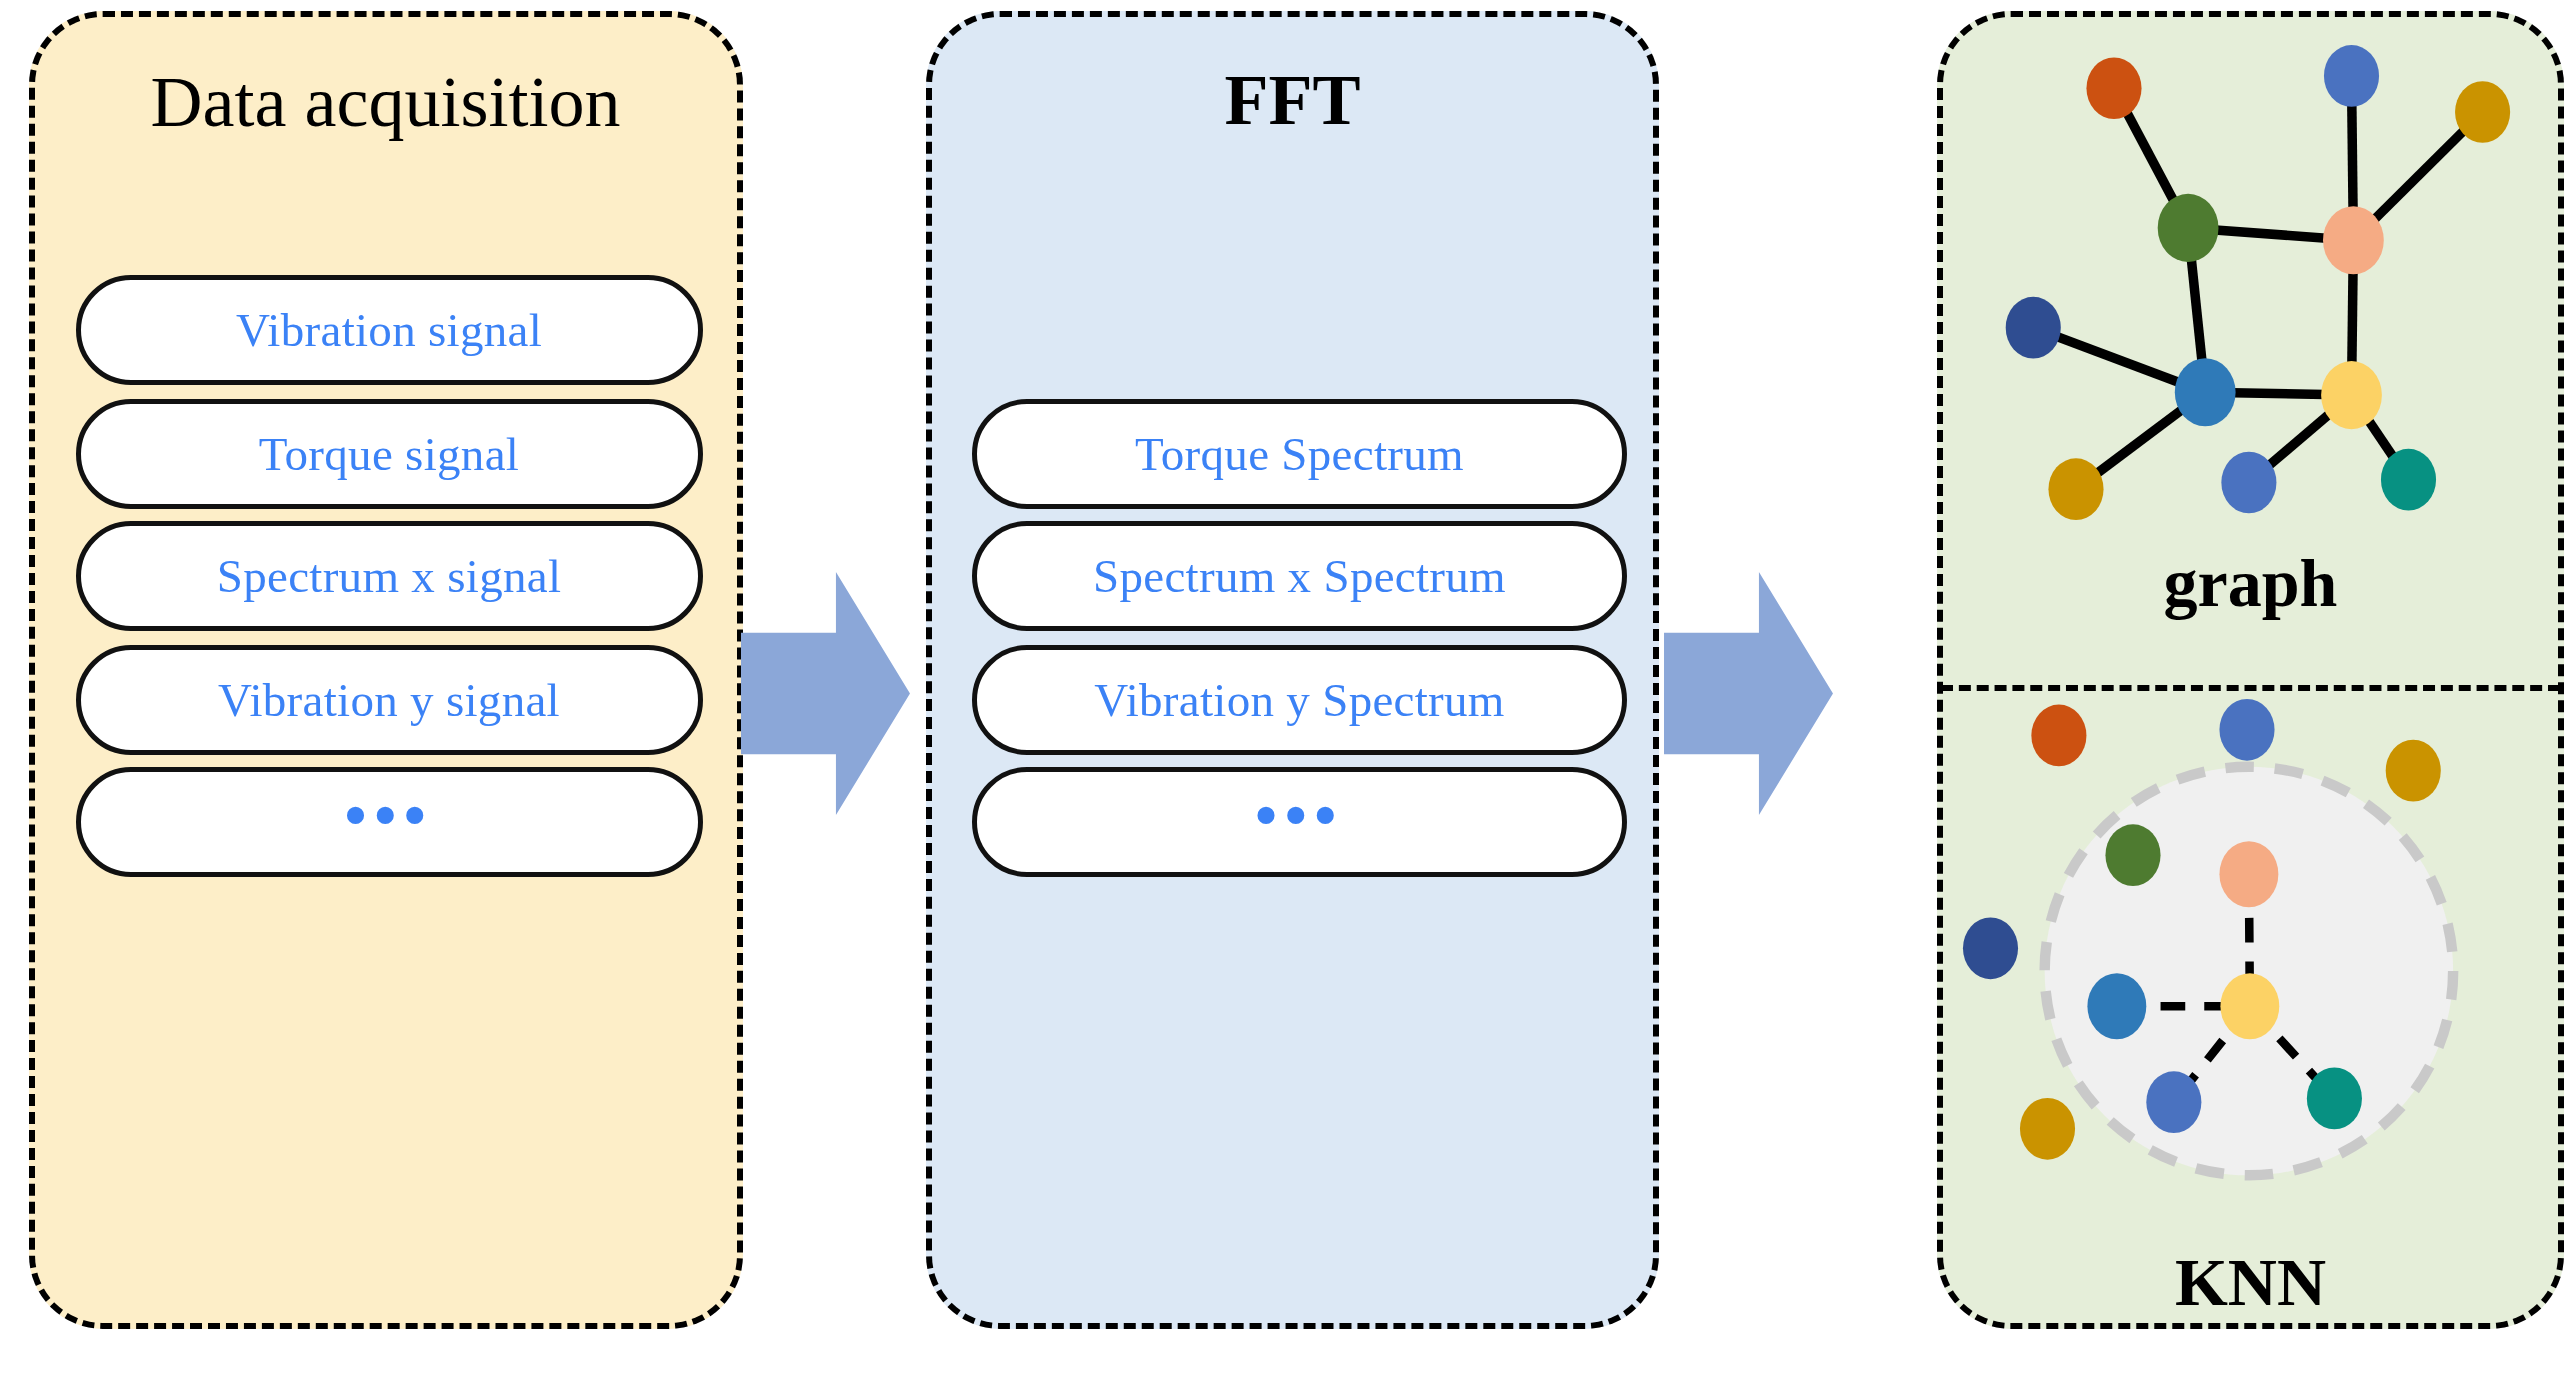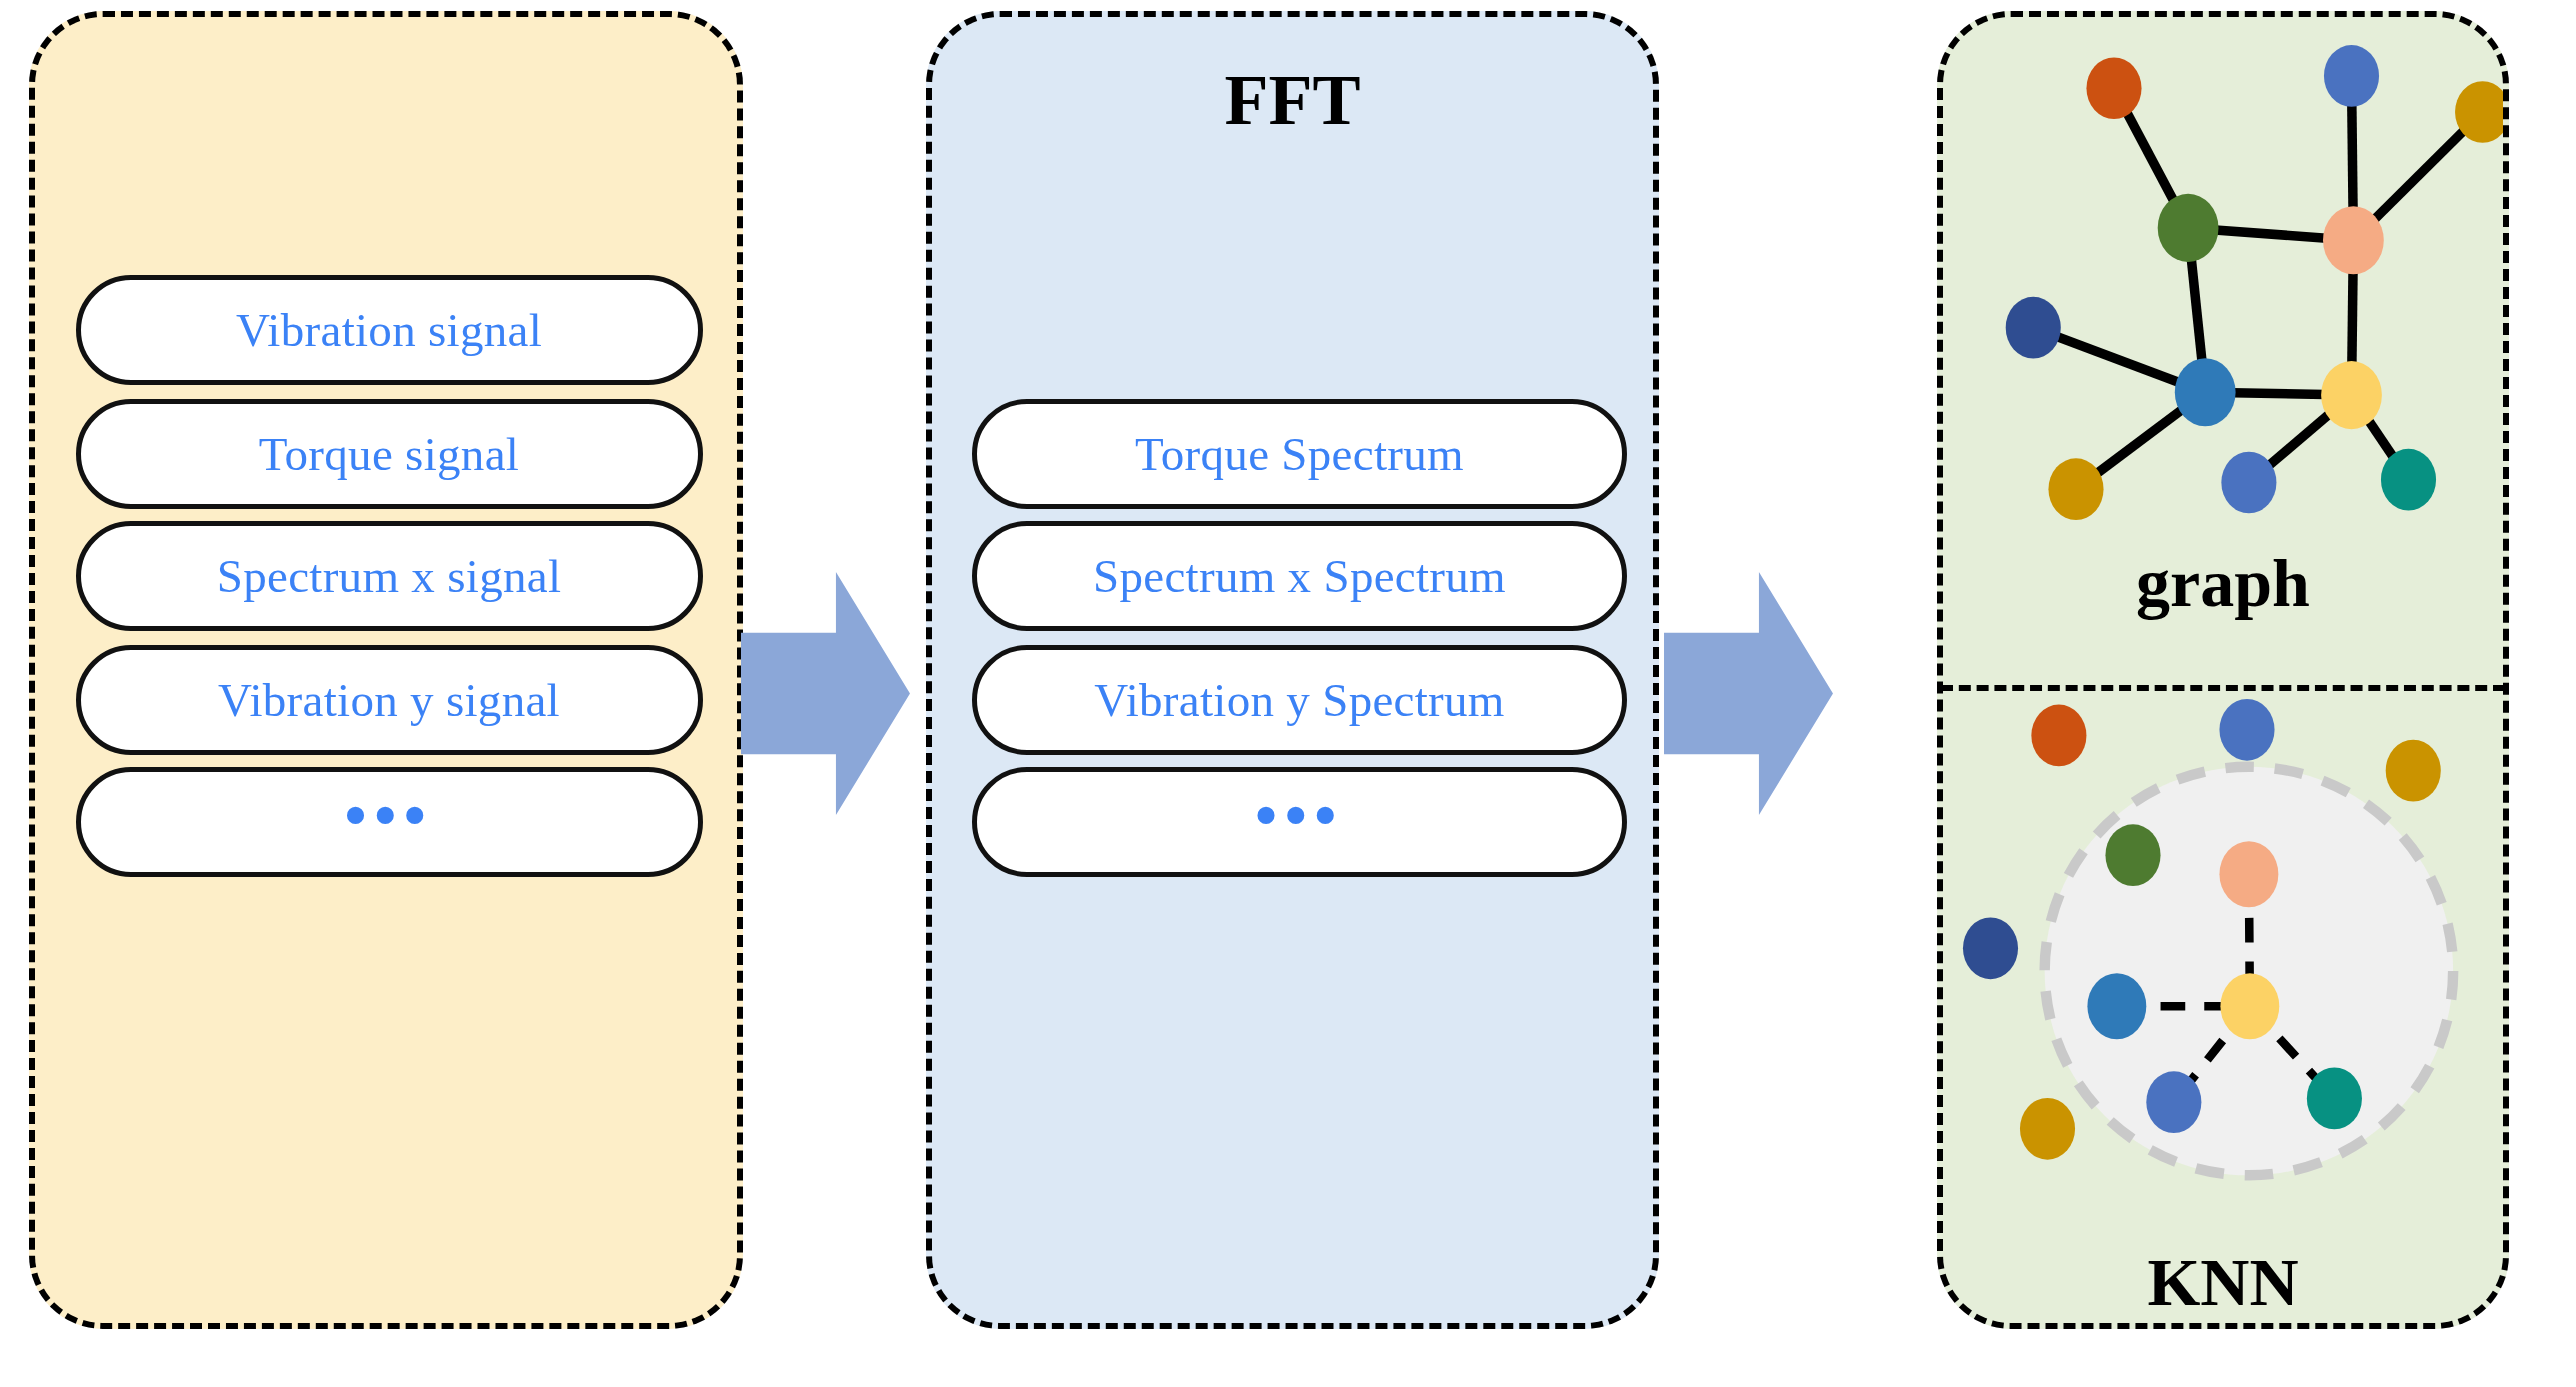--- a/index.html
+++ b/index.html
@@ -17,21 +17,21 @@
 
   
   .panel{
     position:absolute;
     border:6.6px dashed #000;
     border-radius:74px;
     box-sizing:border-box;
   }
   #panel-acq{ left:28.5px;  top:11.4px; width:714px; height:1318px; background:#fdeec8; }
   #panel-fft{ left:926px; top:11.4px; width:733px; height:1318px; background:#dce8f5; }
-  #panel-gk { left:1937px;top:11.4px; width:572px; height:1318px; background:#e5eed9; overflow:hidden;}
+  #panel-gk { left:1937px;top:11.4px; width:627px; height:1318px; background:#e5eed9; overflow:hidden;}
 
   .panel-title{
     position:absolute;
     left:0; right:0;
     text-align:center;
     color:#000;
     line-height:1;
     white-space:nowrap;
   }
   #acq-title{ top:49px; font-size:72px; font-weight:400; }
@@ -90,20 +90,21 @@
   #graph-svg,#knn-svg{ position:absolute; left:0; }
   #graph-svg{ top:0;    width:627px; height:665px; }
   #knn-svg{   top:669px;width:627px; height:649px; }
 </style>
 </head>
 <body>
 
 <div id="stage">
 
   <div class="panel" id="panel-acq">
+    <div class="panel-title" id="acq-title">Data acquisition</div>
 
     <div class="pill p0">
       <span>Vibration signal</span>
     </div>
     <div class="pill p1">
       <span>Torque signal</span>
     </div>
     <div class="pill p2">
       <span>Spectrum x signal</span>
     </div>

